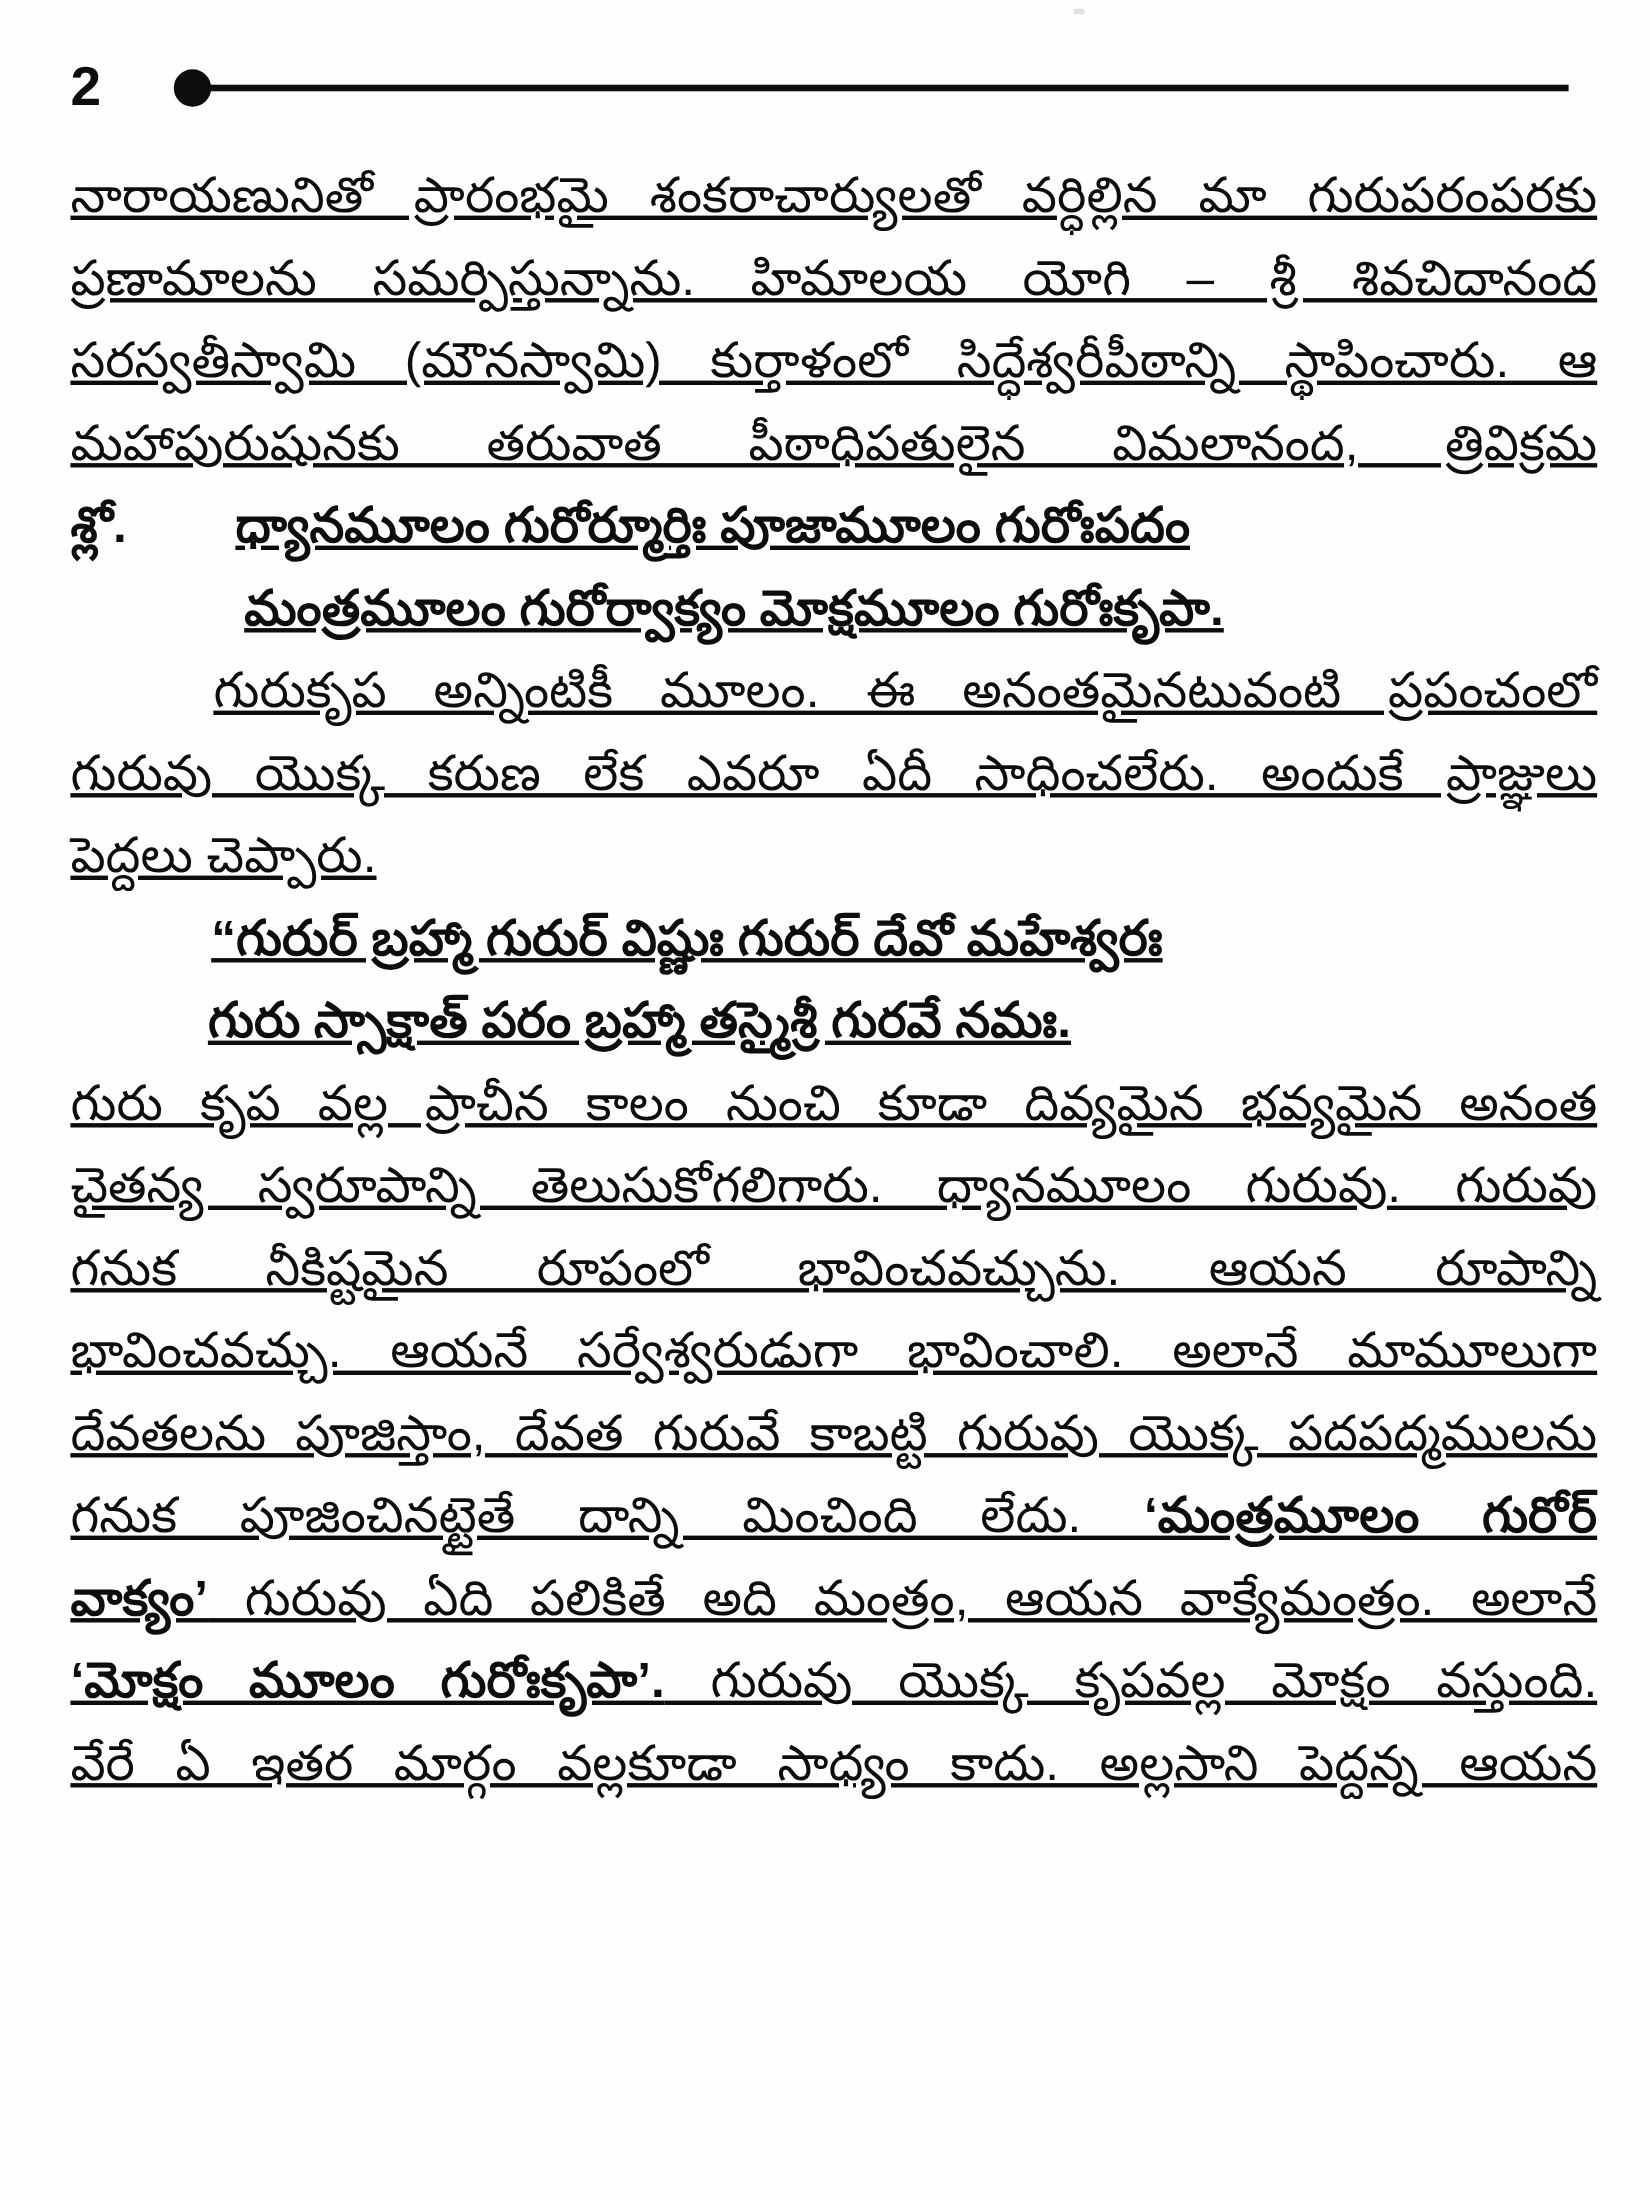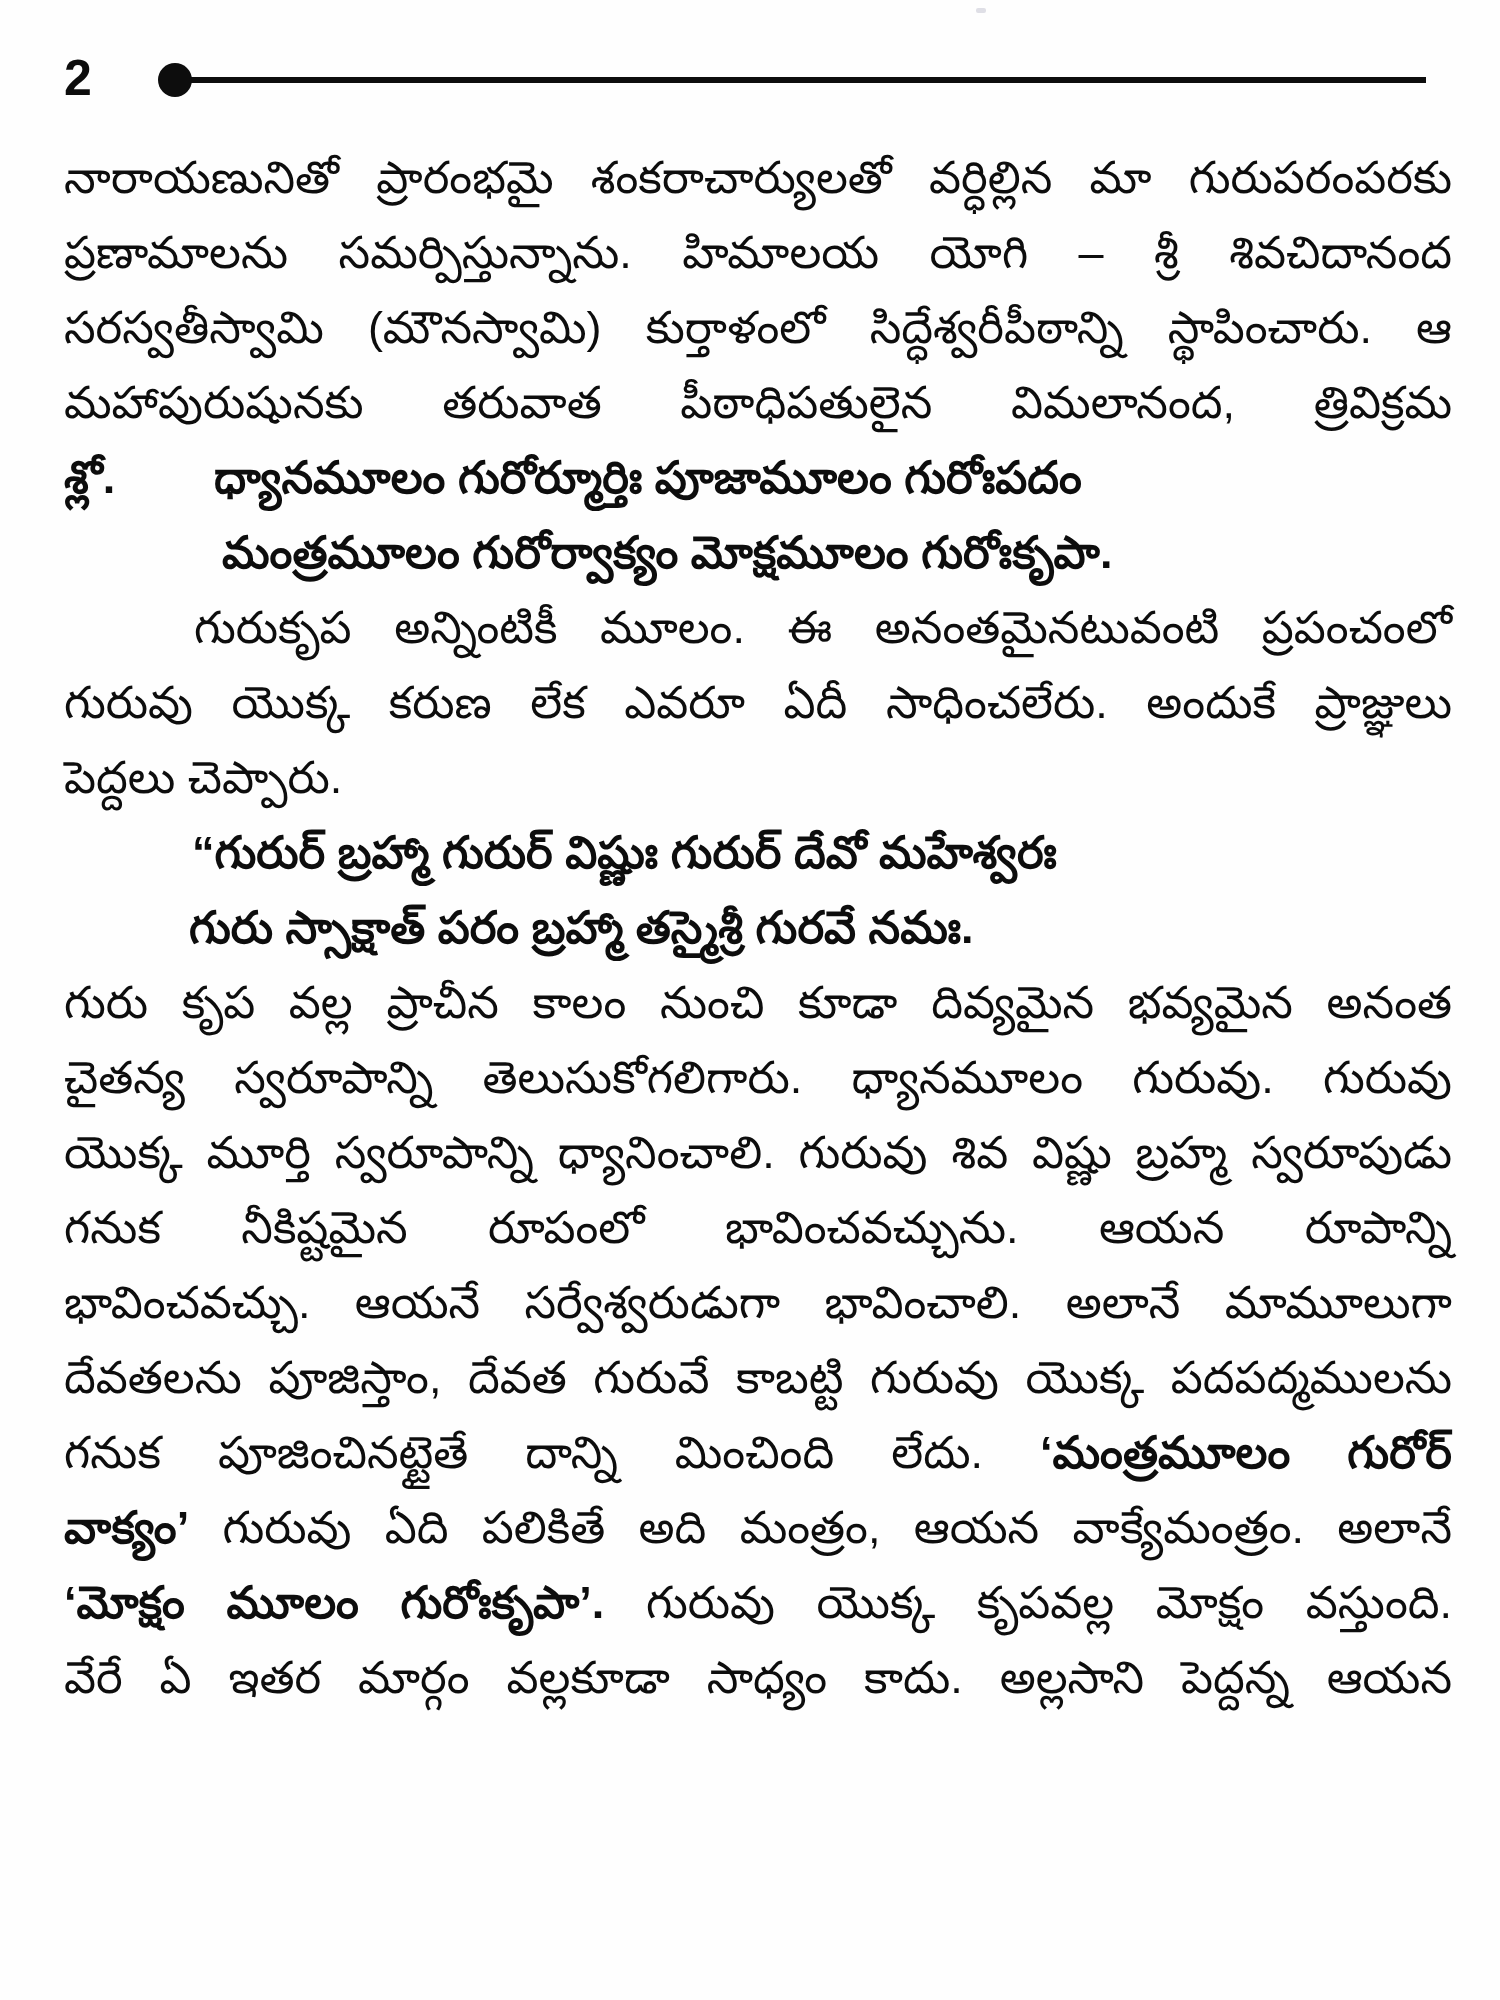--- a/index.html
+++ b/index.html
@@ -47,20 +47,21 @@
   }
   .running-title{
     flex:0 0 auto;
     font-size:44px;
     font-weight:bold;
     white-space:nowrap;
   }
   
   .body-text{
     margin-top:30px;
+    text-decoration:underline;
   }
   .tline{
     position:relative;
     font-size:45px;
     line-height:75px;
     height:75px;
     white-space:nowrap;
     text-align:left;
   }
   .tline.just{
@@ -105,21 +106,20 @@
       <div class="tline just"><span>మహాపురుషునకు తరువాత పీఠాధిపతులైన విమలానంద, త్రివిక్రమ</span></div>
       <div class="tline" style="padding-left: 150px;"><span class="sloka-label">శ్లో.</span><b>ధ్యానమూలం గురోర్మూర్తిః పూజామూలం గురోఃపదం</b></div>
       <div class="tline" style="padding-left: 158px;"><b>మంత్రమూలం గురోర్వాక్యం మోక్షమూలం గురోఃకృపా.</b></div>
       <div class="tline just" style="padding-left: 130px;"><span>గురుకృప అన్నింటికీ మూలం. ఈ అనంతమైనటువంటి ప్రపంచంలో</span></div>
       <div class="tline just"><span>గురువు యొక్క కరుణ లేక ఎవరూ ఏదీ సాధించలేరు. అందుకే ప్రాజ్ఞులు</span></div>
       <div class="tline"><span>పెద్దలు చెప్పారు.</span></div>
       <div class="tline" style="padding-left: 128px;"><b>“గురుర్ బ్రహ్మా గురుర్ విష్ణుః గురుర్ దేవో మహేశ్వరః</b></div>
       <div class="tline" style="padding-left: 125px;"><b>గురు స్సాక్షాత్ పరం బ్రహ్మా తస్మైశ్రీ గురవే నమః.</b></div>
       <div class="tline just"><span>గురు కృప వల్ల ప్రాచీన కాలం నుంచి కూడా దివ్యమైన భవ్యమైన అనంత</span></div>
       <div class="tline just"><span>చైతన్య స్వరూపాన్ని తెలుసుకోగలిగారు. ధ్యానమూలం గురువు. గురువు</span></div>
-      <div class="tline just"><span>యొక్క మూర్తి స్వరూపాన్ని ధ్యానించాలి. గురువు శివ విష్ణు బ్రహ్మ స్వరూపుడు</span></div>
       <div class="tline just"><span>గనుక నీకిష్టమైన రూపంలో భావించవచ్చును. ఆయన రూపాన్ని</span></div>
       <div class="tline just"><span>భావించవచ్చు. ఆయనే సర్వేశ్వరుడుగా భావించాలి. అలానే మామూలుగా</span></div>
       <div class="tline just"><span>దేవతలను పూజిస్తాం, దేవత గురువే కాబట్టి గురువు యొక్క పదపద్మములను</span></div>
       <div class="tline just"><span>గనుక పూజించినట్టైతే దాన్ని మించింది లేదు. </span><b>‘మంత్రమూలం గురోర్</b></div>
       <div class="tline just"><b>వాక్యం’</b><span> గురువు ఏది పలికితే అది మంత్రం, ఆయన వాక్యేమంత్రం. అలానే</span></div>
       <div class="tline just"><b>‘మోక్షం మూలం గురోఃకృపా’.</b><span> గురువు యొక్క కృపవల్ల మోక్షం వస్తుంది.</span></div>
       <div class="tline just"><span>వేరే ఏ ఇతర మార్గం వల్లకూడా సాధ్యం కాదు. అల్లసాని పెద్దన్న ఆయన</span></div>
     </div>
 
 </div>

